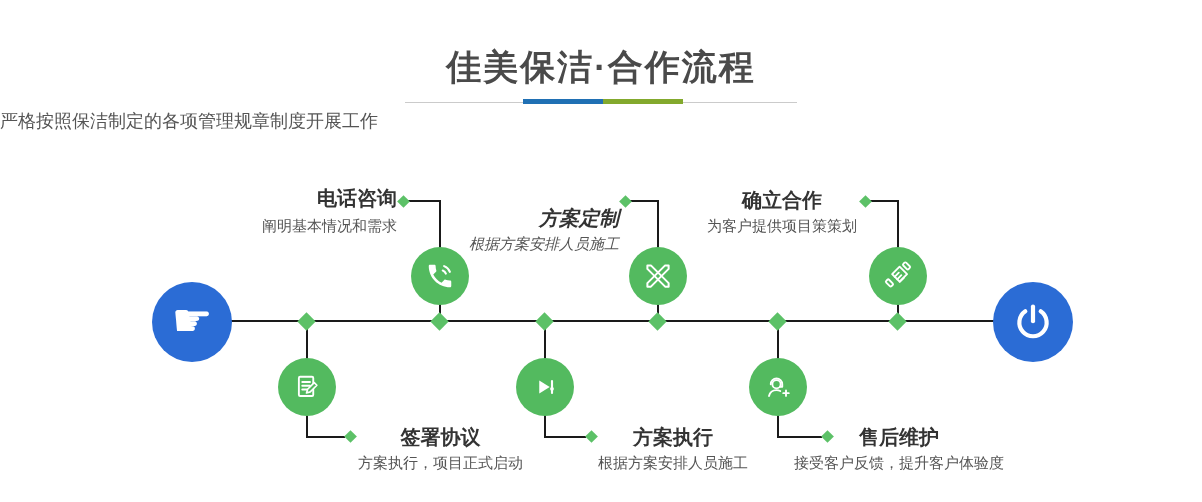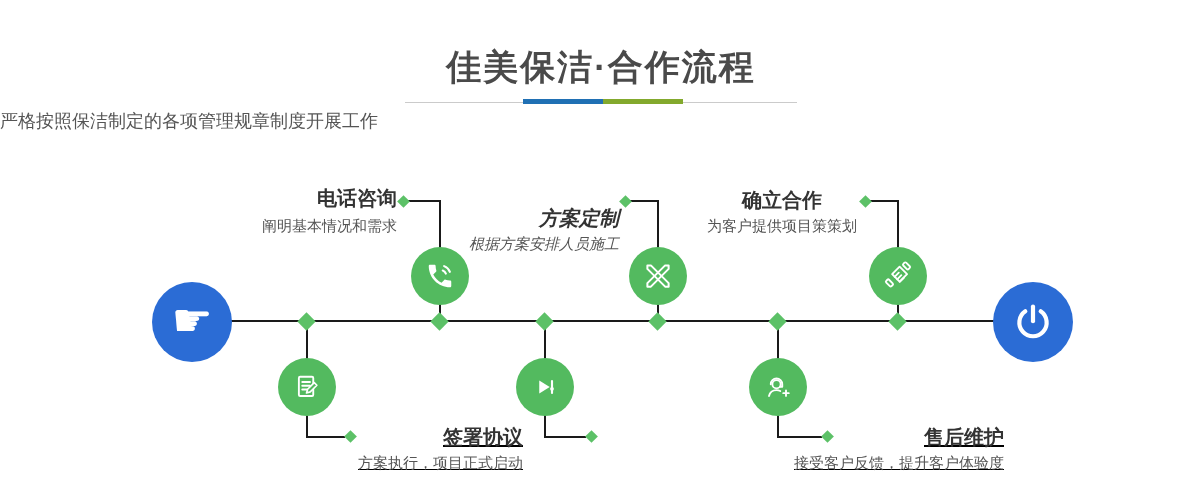--- a/index.html
+++ b/index.html
@@ -79,21 +79,21 @@
   .hand-glyph {
     color: #ffffff;
     font-size: 46px;
     line-height: 1;
     font-family: "DejaVu Sans", sans-serif;
     transform: translateY(-2px);
   }
   
   .label { position: absolute; }
   .label.top { text-align: right; }
-  .label.bottom { text-align: right; text-decoration: underline; }
+  .label.bottom { text-align: center; }
   .label .step-title {
     font-size: 20px;
     font-weight: bold;
     color: #333333;
     line-height: 1.1;
   }
   .label .step-desc {
     font-size: 15px;
     color: #555555;
     margin-top: 6px;
@@ -223,18 +223,22 @@
   </div>
   <div class="label top" style="right:345px; top:189px;text-align:center;">
     <div class="step-title">确立合作</div>
     <div class="step-desc">为客户提供项目策策划</div>
   </div>
 
   <div class="label bottom" style="left:358px; top:426px;">
     <div class="step-title">签署协议</div>
     <div class="step-desc">方案执行，项目正式启动</div>
   </div>
+  <div class="label bottom" style="left:598px; top:426px;">
+    <div class="step-title">方案执行</div>
+    <div class="step-desc">根据方案安排人员施工</div>
+  </div>
   <div class="label bottom" style="left:794px; top:426px;">
     <div class="step-title">售后维护</div>
     <div class="step-desc">接受客户反馈，提升客户体验度</div>
   </div>
 
 </div>
 
 </body></html>

